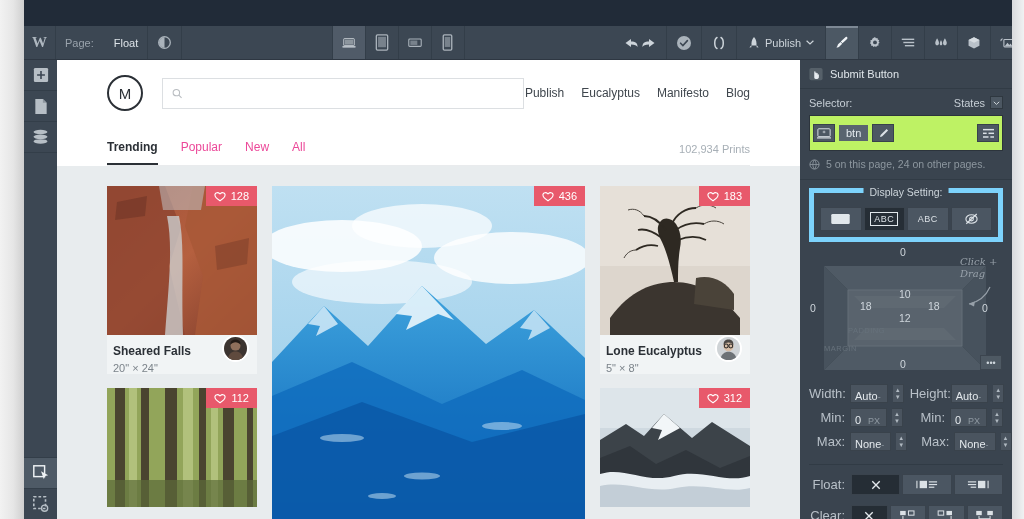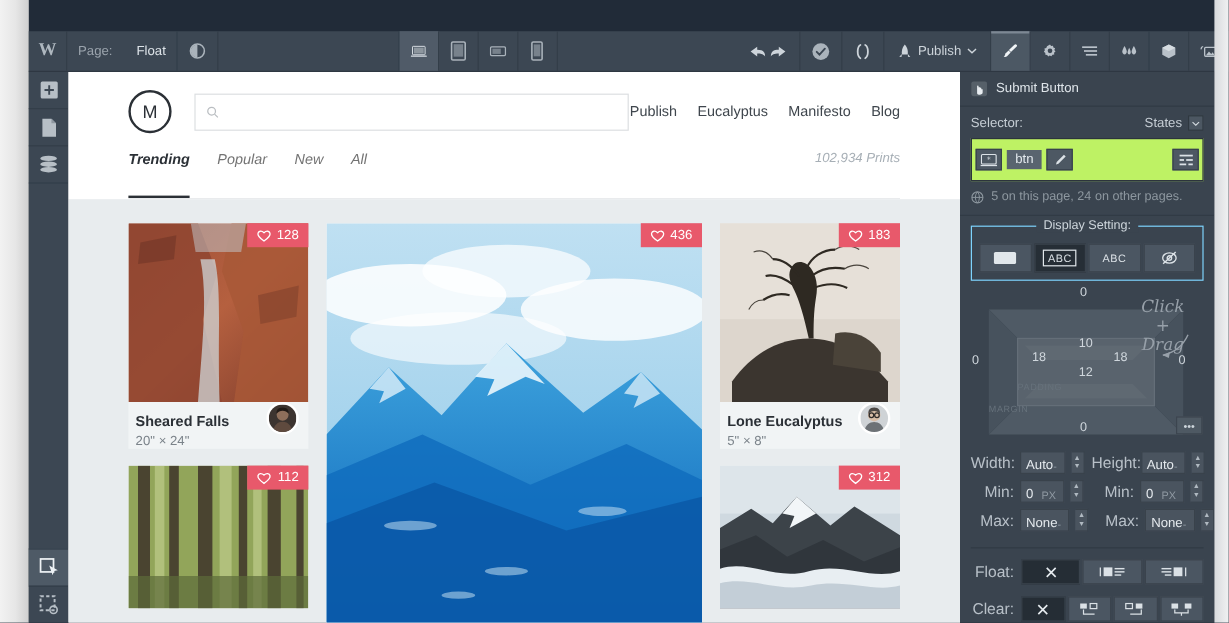--- a/index.html
+++ b/index.html
@@ -78,24 +78,24 @@
     margin-left: 19px; height: 31px; width: 362px; border: 1px solid #dcdfe2;
     display: flex; align-items: center; padding: 0 9px; gap: 7px;
   }
   .searchbox input {
     border: none; outline: none; font-size: 11px; color: #555;
     font-family: "Liberation Sans", sans-serif; width: 100%; background: none;
   }
   .nav { margin-left: auto; display: flex; gap: 17px; }
   .nav a { font-size: 12px; color: #3f464d; text-decoration: none; }
   .site-row2 {
-    display: flex; height: 40px; border-bottom: 1px solid #e9ebed; font-style: italic;
+    display: flex; align-items: flex-end; height: 40px; border-bottom: 1px solid #e9ebed;
   }
   .tabs { display: flex; gap: 23px; }
-  .tabs span { font-size: 12px; color: #737373; padding-bottom: 9px; }
+  .tabs span { font-size: 12px; color: #ec4899; padding-bottom: 9px; }
   .tabs span.active {
     color: #2b3036; font-weight: bold; border-bottom: 2px solid #2b3036;
   }
   .prints { margin-left: auto; font-size: 11px; color: #a7afb6; padding-bottom: 10px; }
 
   .grid {
     background: #e8ecee; padding: 20px 0 0 50px;
     display: flex; gap: 15px; height: 353px;
   }
   .col { display: flex; flex-direction: column; gap: 14px; }
@@ -150,40 +150,40 @@
     padding: 6px 9px; background: #333d47; border-bottom: 1px solid #2b343d;
   }
   .sec-head .t { font-weight: bold; color: #e6ebef; font-size: 12px; display: flex; gap: 6px; align-items: center; }
   .sec-head .adv { display: flex; align-items: center; gap: 6px; color: #c0c8cf; }
   .toggle {
     width: 20px; height: 11px; background: #586470; border-radius: 1px;
     display: flex; align-items: center; justify-content: flex-end; padding: 0 2px;
   }
   .toggle i { width: 7px; height: 7px; background: #2f3942; display: block; }
 
-  .ds-wrap { margin: 8px 9px 0; border: 1px solid #7dd3fc; padding: 14px 6px 6px; position: relative; }
+  .ds-wrap { margin: 8px 9px 0; border: 5px solid #7dd3fc; padding: 14px 6px 6px; position: relative; }
   .ds-lab {
     position: absolute; top: -7px; left: 50%; transform: translateX(-50%);
     background: #3a444f; padding: 0 6px; color: #cdd5db; font-size: 10.5px;
   }
   .ds-btns { display: flex; gap: 2px; }
   .ds-b {
     flex: 1; height: 24px; background: #4b5662; border: 1px solid #3a434d;
     display: flex; align-items: center; justify-content: center; font-size: 9px;
     color: #dbe1e6; letter-spacing: .5px;
   }
   .ds-b.on { background: #262e36; }
 
   .boxmodel { margin: 6px 6px 0; position: relative; height: 128px; }
   .bm-num { position: absolute; font-size: 10.5px; color: #cfd6dc; }
   .bm-tag { position: absolute; font-size: 7.5px; color: #66717b; letter-spacing: .5px; }
   .hint {
-    position: absolute; right: 15px; top: 8px; width: 44px;
-    font-family: "DejaVu Serif", serif; font-size: 14px; color: #97a0a9;
-    font-style: italic; text-align: center; line-height: 1.15;
+    position: absolute; right: 2px; top: 8px; width: 44px;
+    font-family: "DejaVu Serif", serif; font-size: 10px; color: #97a0a9;
+    font-style: italic; line-height: 1.15;
   }
   .dots {
     position: absolute; right: 4px; bottom: 6px; width: 22px; height: 15px;
     background: #4e5963; border: 1px solid #3c454f; color: #cdd5db;
     font-size: 9px; display: flex; align-items: center; justify-content: center;
   }
 
   .fields { padding: 8px 9px 4px; }
   .frow { display: flex; align-items: center; gap: 6px; margin-bottom: 5px; }
   .fcell { display: flex; align-items: center; gap: 5px; flex: 1; }

